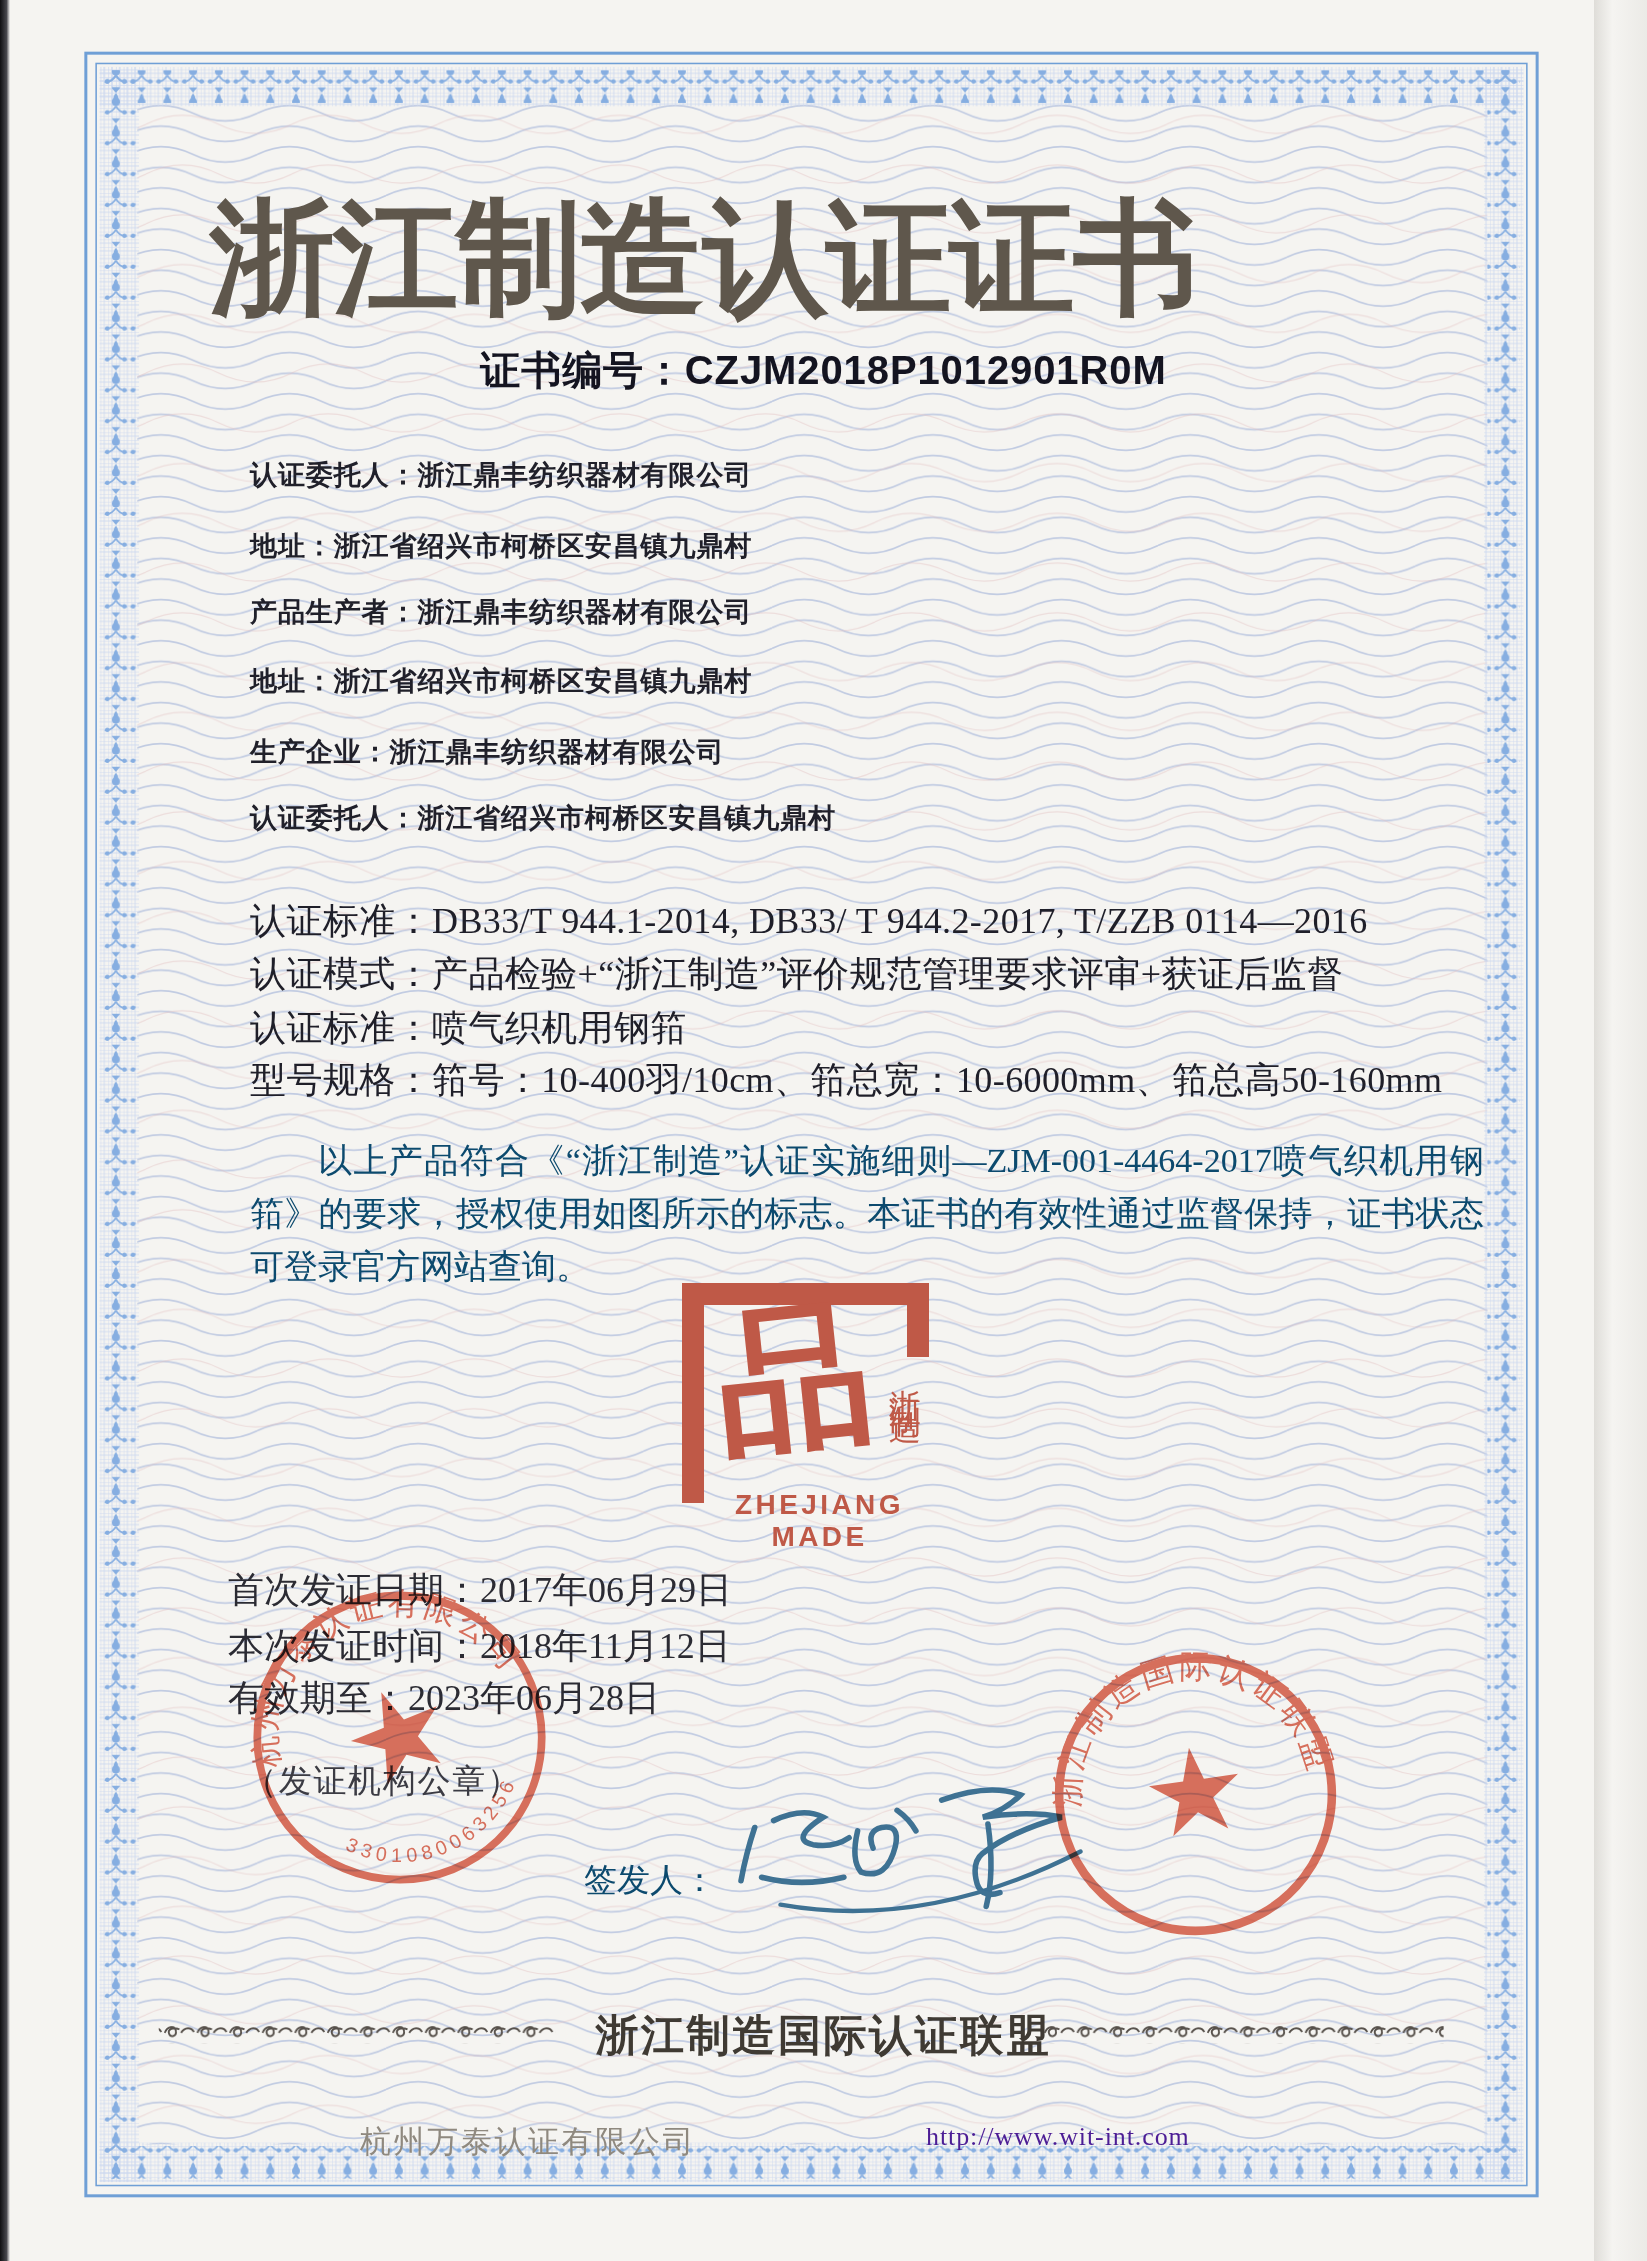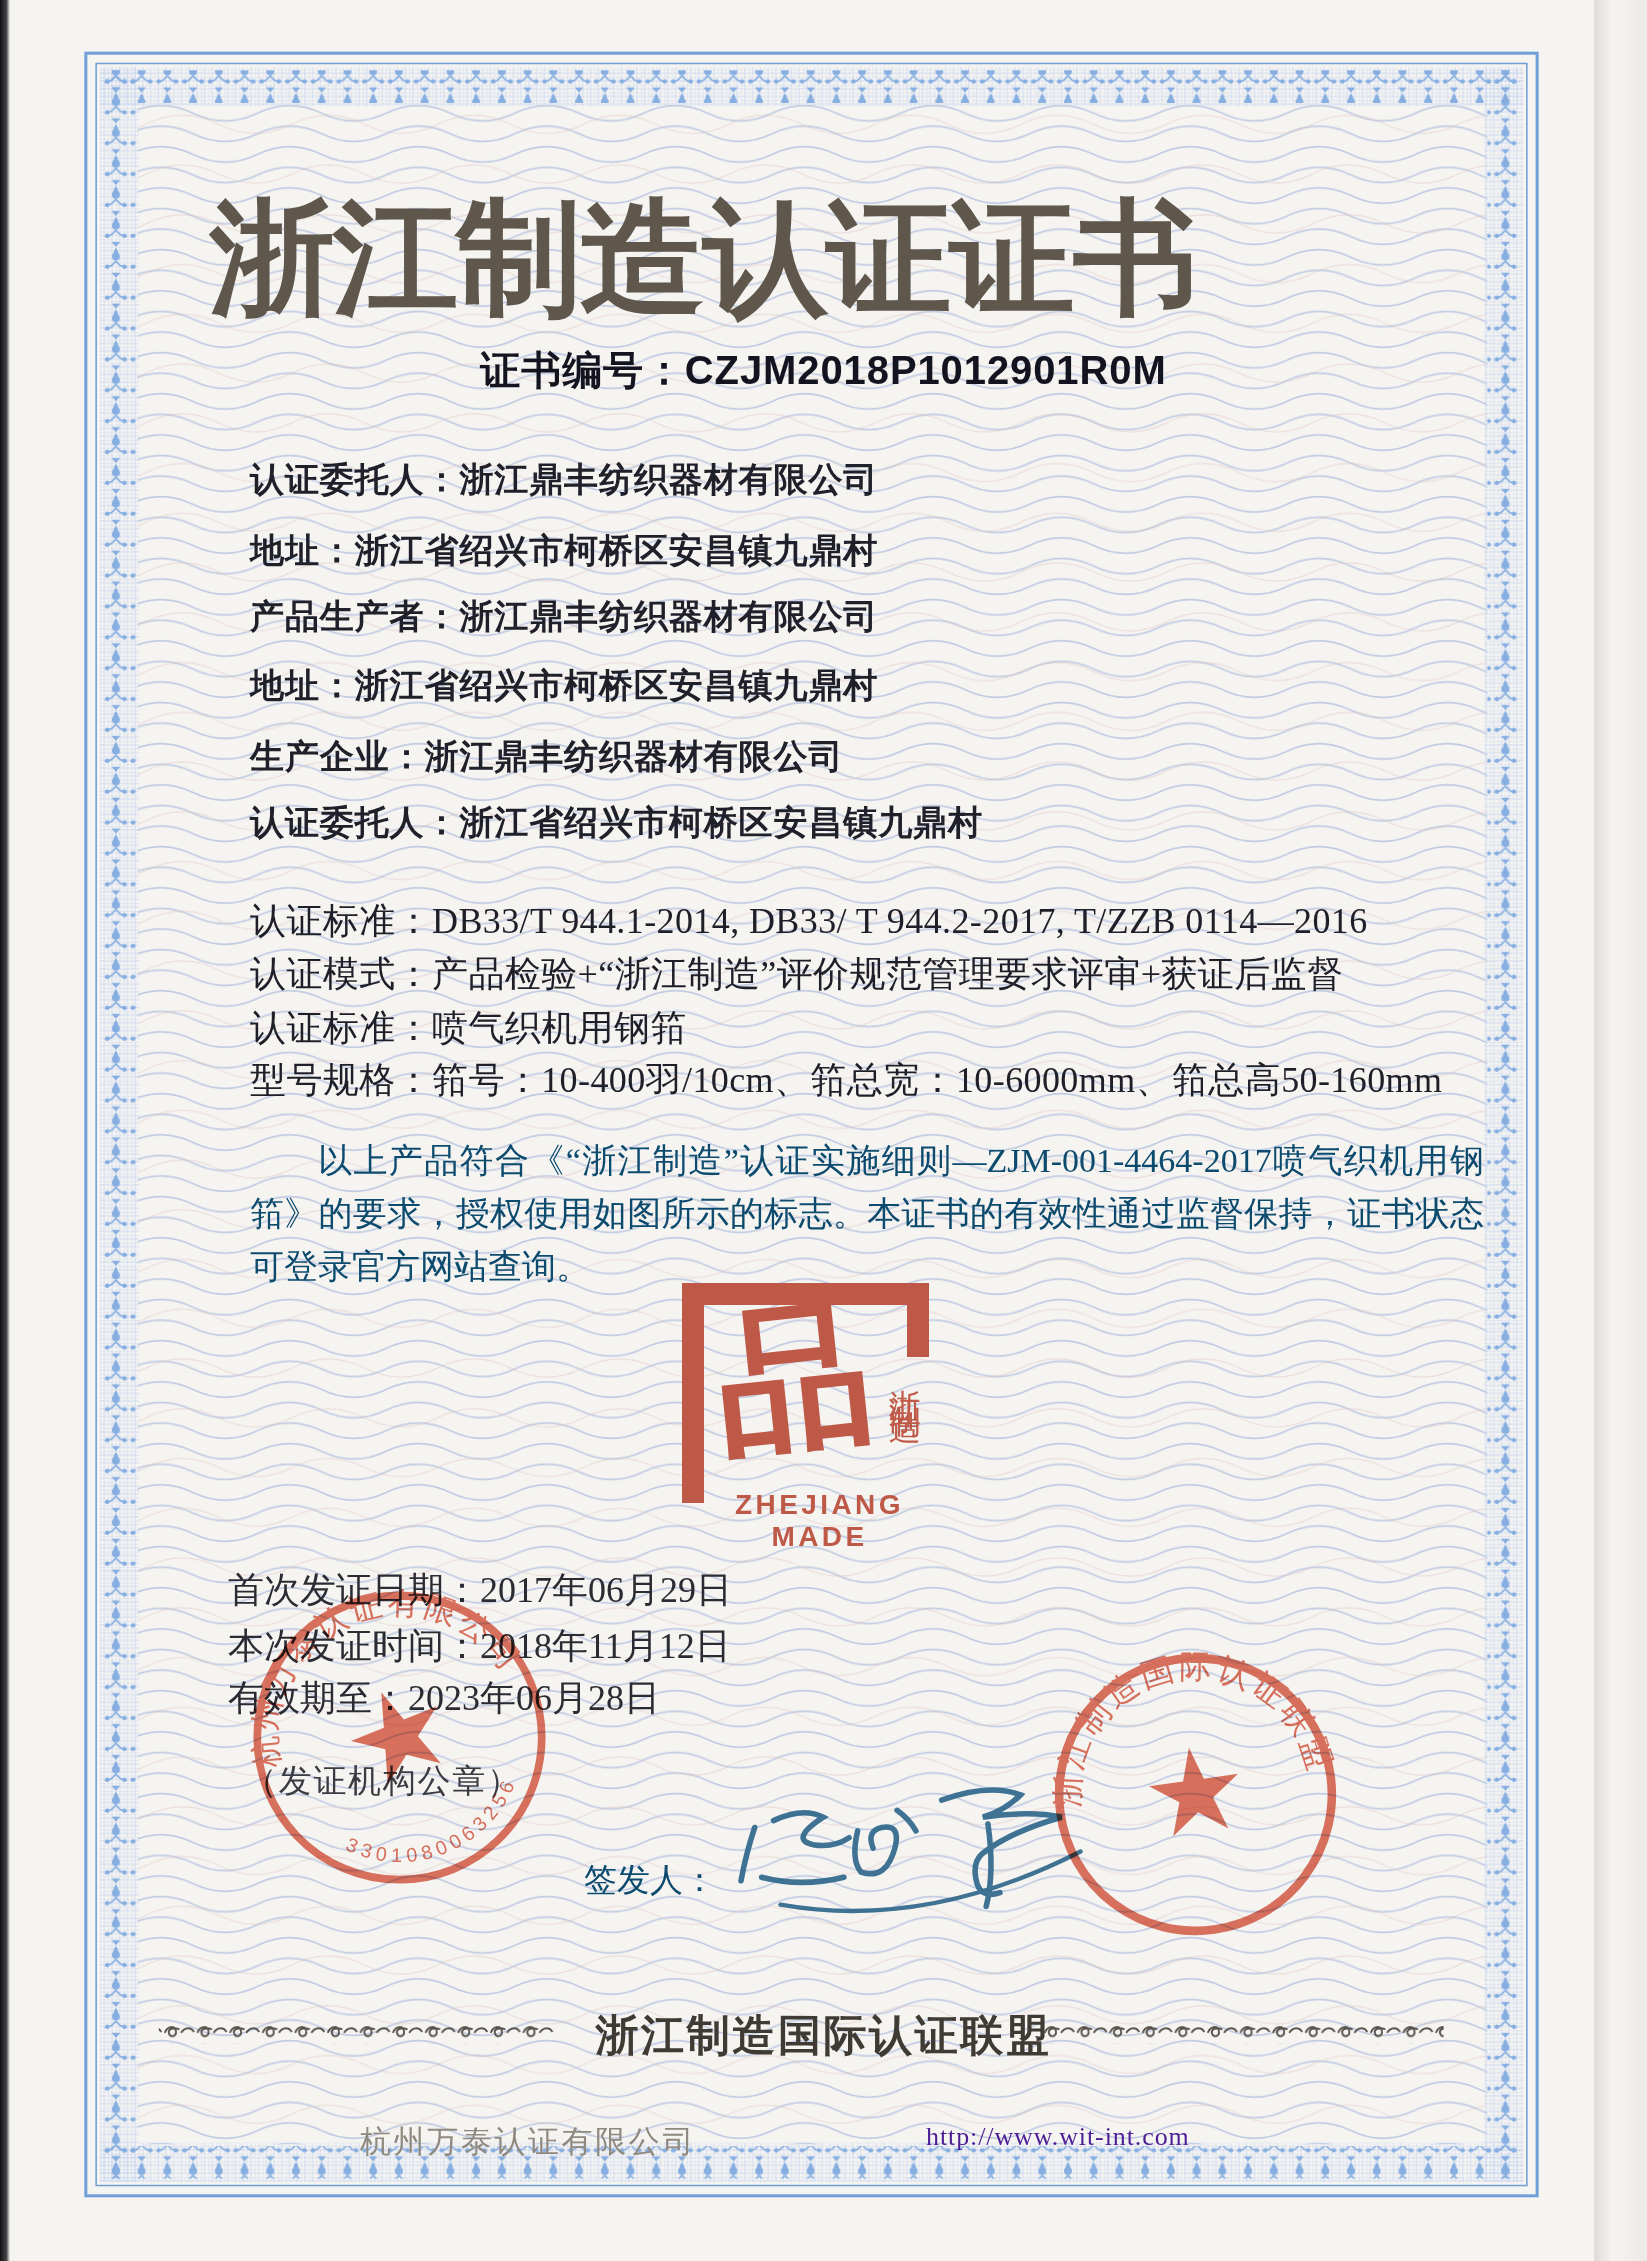--- a/index.html
+++ b/index.html
@@ -1,19 +1,19 @@
 <!DOCTYPE html>
 <html style="font-size:13.7px"><head>
 <meta charset="utf-8">
 <style>
   html,body{margin:0;padding:0;background:#ffffff;}
   #page{position:relative;width:1647px;height:2261px;background:#f5f4f1;overflow:hidden;
         font-family:"Liberation Serif",serif;}
   .abs{position:absolute;}
-  .ln{position:absolute;left:250px;font-weight:700;font-size:34px;color:#20202a;letter-spacing:0.9px;white-space:nowrap;}
+  .ln{position:absolute;left:250px;font-weight:700;font-size:27px;color:#20202a;letter-spacing:0.9px;white-space:nowrap;}
   .spec{position:absolute;left:250px;font-weight:400;font-size:36px;color:#1f1f29;letter-spacing:0.4px;white-space:nowrap;}
   .title{position:absolute;left:0;top:176px;width:1406px;text-align:center;font-weight:700;
          font-size:125px;letter-spacing:-1.7px;color:#5f574c;font-family:"Liberation Serif",serif;}
   .certno{position:absolute;left:0;top:343px;width:1647px;text-align:center;font-weight:700;
           font-size:40px;color:#141420;font-family:"Liberation Sans",sans-serif;letter-spacing:0.9px;}
   .statement{position:absolute;left:250px;top:1134px;width:1234px;font-size:34px;line-height:53px;
              color:#0c4a6e;text-align:justify;text-indent:2em;}
   .dateln{position:absolute;left:228px;font-size:36px;color:#2b2b33;white-space:nowrap;}
   .sealnote{position:absolute;left:244px;top:1759px;font-size:33px;color:#3b3b43;letter-spacing:1.7px;}
   .issuer{position:absolute;left:584px;top:1858px;font-size:33px;color:#0c4a6e;}

